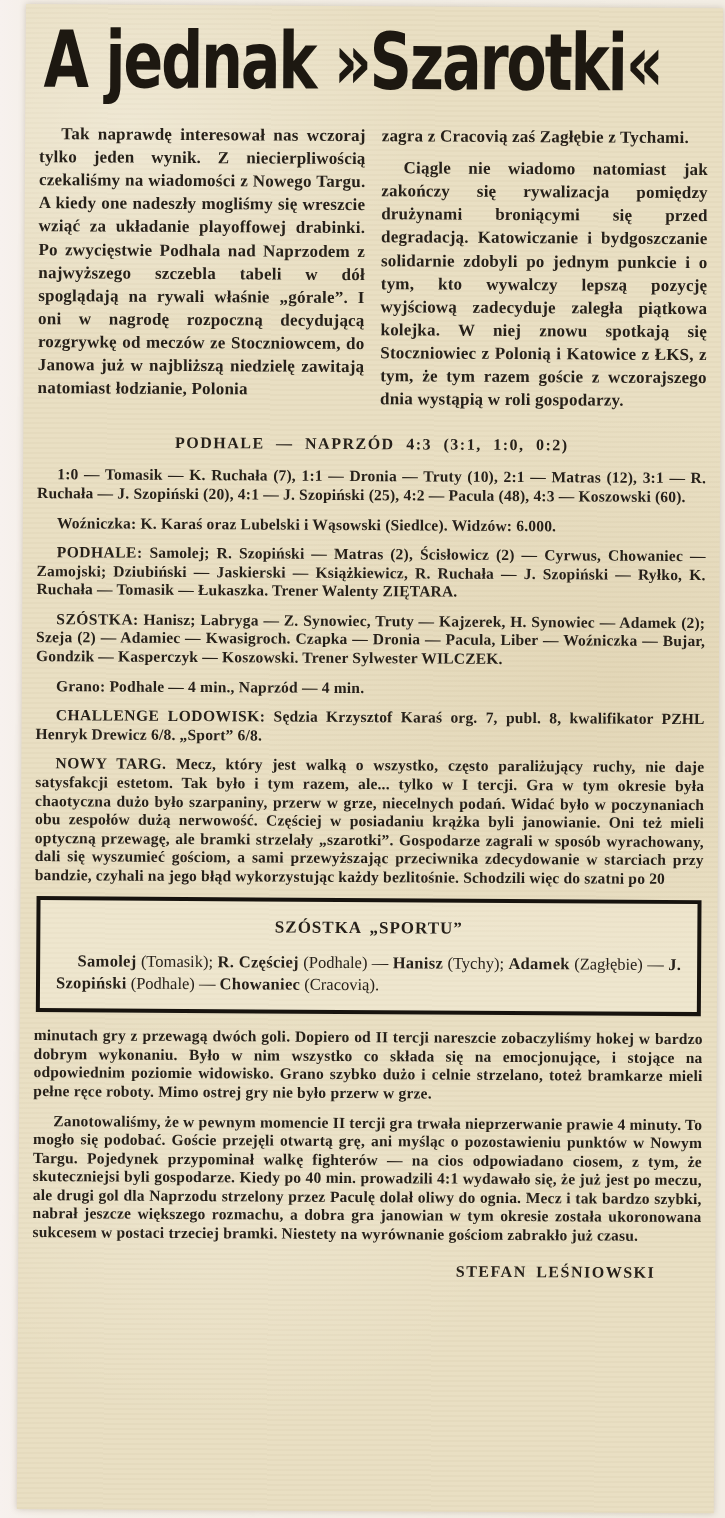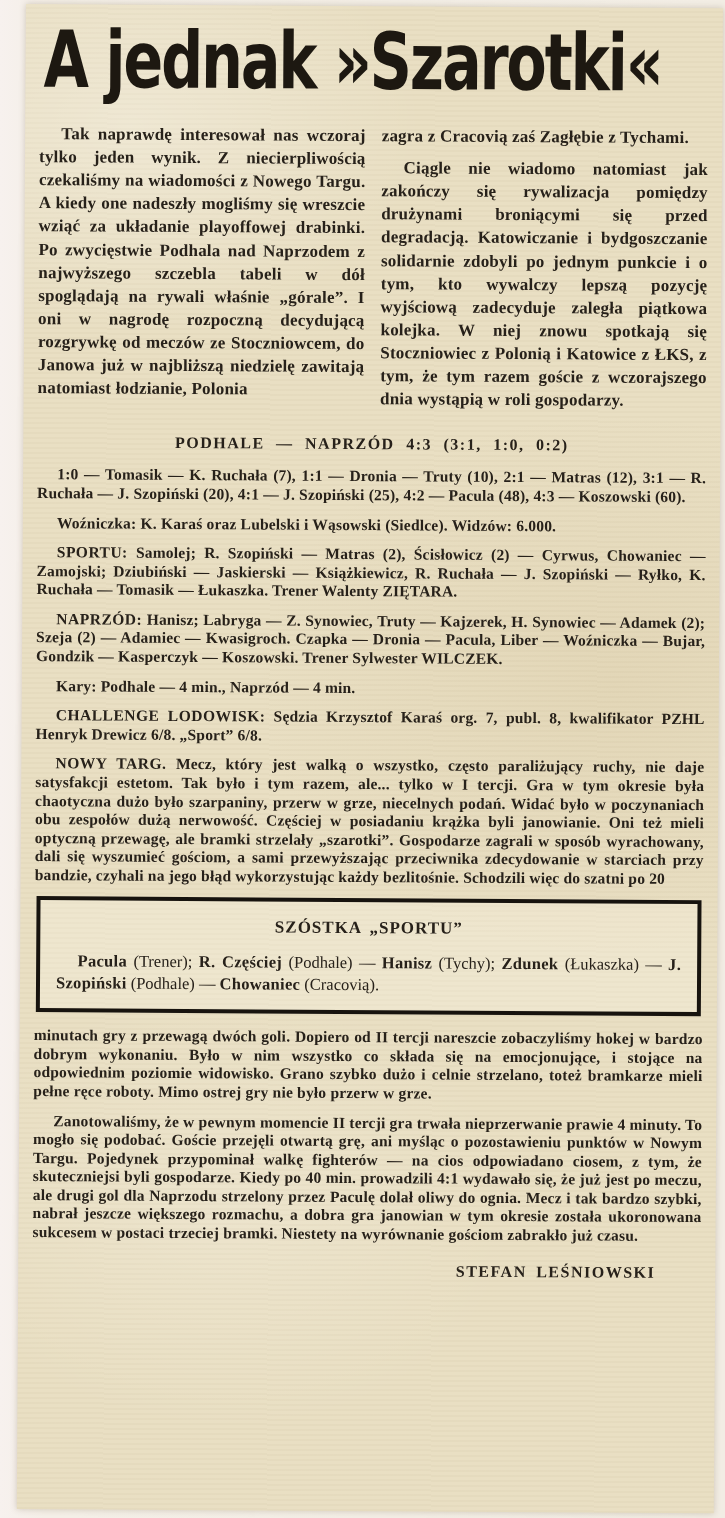--- a/index.html
+++ b/index.html
@@ -76,33 +76,33 @@
       <p class="indent">Ciągle nie wiadomo natomiast jak zakończy się rywalizacja pomiędzy drużynami broniącymi się przed degradacją. Katowiczanie i bydgoszczanie solidarnie zdobyli po jednym punkcie i o tym, kto wywalczy lepszą pozycję wyjściową zadecyduje zaległa piątkowa kolejka. W niej znowu spotkają się Stoczniowiec z Polonią i Katowice z ŁKS, z tym, że tym razem goście z wczorajszego dnia wystąpią w roli gospodarzy.</p>
     </div>
   </div>
 
   <div class="score-header">PODHALE — NAPRZÓD 4:3 (3:1, 1:0, 0:2)</div>
 
   <p class="body-par indent">1:0 — Tomasik — K. Ruchała (7), 1:1 — Dronia — Truty (10), 2:1 — Matras (12), 3:1 — R. Ruchała — J. Szopiński (20), 4:1 — J. Szopiński (25), 4:2 — Pacula (48), 4:3 — Koszowski (60).</p>
 
   <p class="body-par indent"><b class="lead">Woźniczka:</b><span> K. Karaś oraz Lubelski i Wąsowski (Siedlce). Widzów: 6.000.</span></p>
 
-  <p class="body-par indent"><b class="lead caps">SPORTU:</b><span> Samolej; R. Szopiński — Matras (2), Ścisłowicz (2) — Cyrwus, Chowaniec — Zamojski; Dziubiński — Jaskierski — Książkiewicz, R. Ruchała — J. Szopiński — Ryłko, K. Ruchała — Tomasik — Łukaszka. Trener Walenty ZIĘTARA.</span></p>
+  <p class="body-par indent"><b class="lead caps">PODHALE:</b><span> Samolej; R. Szopiński — Matras (2), Ścisłowicz (2) — Cyrwus, Chowaniec — Zamojski; Dziubiński — Jaskierski — Książkiewicz, R. Ruchała — J. Szopiński — Ryłko, K. Ruchała — Tomasik — Łukaszka. Trener Walenty ZIĘTARA.</span></p>
 
-  <p class="body-par indent"><b class="lead caps">NAPRZÓD:</b><span> Hanisz; Labryga — Z. Synowiec, Truty — Kajzerek, H. Synowiec — Adamek (2); Szeja (2) — Adamiec — Kwasigroch. Czapka — Dronia — Pacula, Liber — Woźniczka — Bujar, Gondzik — Kasperczyk — Koszowski. Trener Sylwester WILCZEK.</span></p>
+  <p class="body-par indent"><b class="lead caps">SZÓSTKA:</b><span> Hanisz; Labryga — Z. Synowiec, Truty — Kajzerek, H. Synowiec — Adamek (2); Szeja (2) — Adamiec — Kwasigroch. Czapka — Dronia — Pacula, Liber — Woźniczka — Bujar, Gondzik — Kasperczyk — Koszowski. Trener Sylwester WILCZEK.</span></p>
 
-  <p class="body-par indent"><b class="lead">Kary:</b><span> Podhale — 4 min., Naprzód — 4 min.</span></p>
+  <p class="body-par indent"><b class="lead">Grano:</b><span> Podhale — 4 min., Naprzód — 4 min.</span></p>
 
   <p class="body-par indent"><b class="lead caps">CHALLENGE LODOWISK:</b><span> Sędzia Krzysztof Karaś org. 7, publ. 8, kwalifikator PZHL Henryk Drewicz 6/8. „Sport” 6/8.</span></p>
 
   <p class="body-par indent"><b class="lead caps">NOWY TARG.</b><span> Mecz, który jest walką o wszystko, często paraliżujący ruchy, nie daje satysfakcji estetom. Tak było i tym razem, ale... tylko w I tercji. Gra w tym okresie była chaotyczna dużo było szarpaniny, przerw w grze, niecelnych podań. Widać było w poczynaniach obu zespołów dużą nerwowość. Częściej w posiadaniu krążka byli janowianie. Oni też mieli optyczną przewagę, ale bramki strzelały „szarotki”. Gospodarze zagrali w sposób wyrachowany, dali się wyszumieć gościom, a sami przewyższając przeciwnika zdecydowanie w starciach przy bandzie, czyhali na jego błąd wykorzystując każdy bezlitośnie. Schodzili więc do szatni po 20</span></p>
 
   <div class="sport-box">
     <div class="sport-box-title">SZÓSTKA „SPORTU”</div>
-    <p class="sport-box-body indent"><b>Pacula</b><span> (Trener); </span><b>R. Częściej</b><span> (Podhale) — </span><b>Hanisz</b><span> (Tychy); </span><b>Zdunek</b><span> (Łukaszka) — </span><b>J. Szopiński</b><span> (Podhale) — </span><b>Chowaniec</b><span> (Cracovią).</span></p>
+    <p class="sport-box-body indent"><b>Samolej</b><span> (Tomasik); </span><b>R. Częściej</b><span> (Podhale) — </span><b>Hanisz</b><span> (Tychy); </span><b>Adamek</b><span> (Zagłębie) — </span><b>J. Szopiński</b><span> (Podhale) — </span><b>Chowaniec</b><span> (Cracovią).</span></p>
   </div>
 
   <p class="body-par">minutach gry z przewagą dwóch goli. Dopiero od II tercji nareszcie zobaczyliśmy hokej w bardzo dobrym wykonaniu. Było w nim wszystko co składa się na emocjonujące, i stojące na odpowiednim poziomie widowisko. Grano szybko dużo i celnie strzelano, toteż bramkarze mieli pełne ręce roboty. Mimo ostrej gry nie było przerw w grze.</p>
 
   <p class="body-par indent">Zanotowaliśmy, że w pewnym momencie II tercji gra trwała nieprzerwanie prawie 4 minuty. To mogło się podobać. Goście przejęli otwartą grę, ani myśląc o pozostawieniu punktów w Nowym Targu. Pojedynek przypominał walkę fighterów — na cios odpowiadano ciosem, z tym, że skuteczniejsi byli gospodarze. Kiedy po 40 min. prowadzili 4:1 wydawało się, że już jest po meczu, ale drugi gol dla Naprzodu strzelony przez Paculę dolał oliwy do ognia. Mecz i tak bardzo szybki, nabrał jeszcze większego rozmachu, a dobra gra janowian w tym okresie została ukoronowana sukcesem w postaci trzeciej bramki. Niestety na wyrównanie gościom zabrakło już czasu.</p>
 
   <div class="author">STEFAN LEŚNIOWSKI</div>
 
 </div>
 

